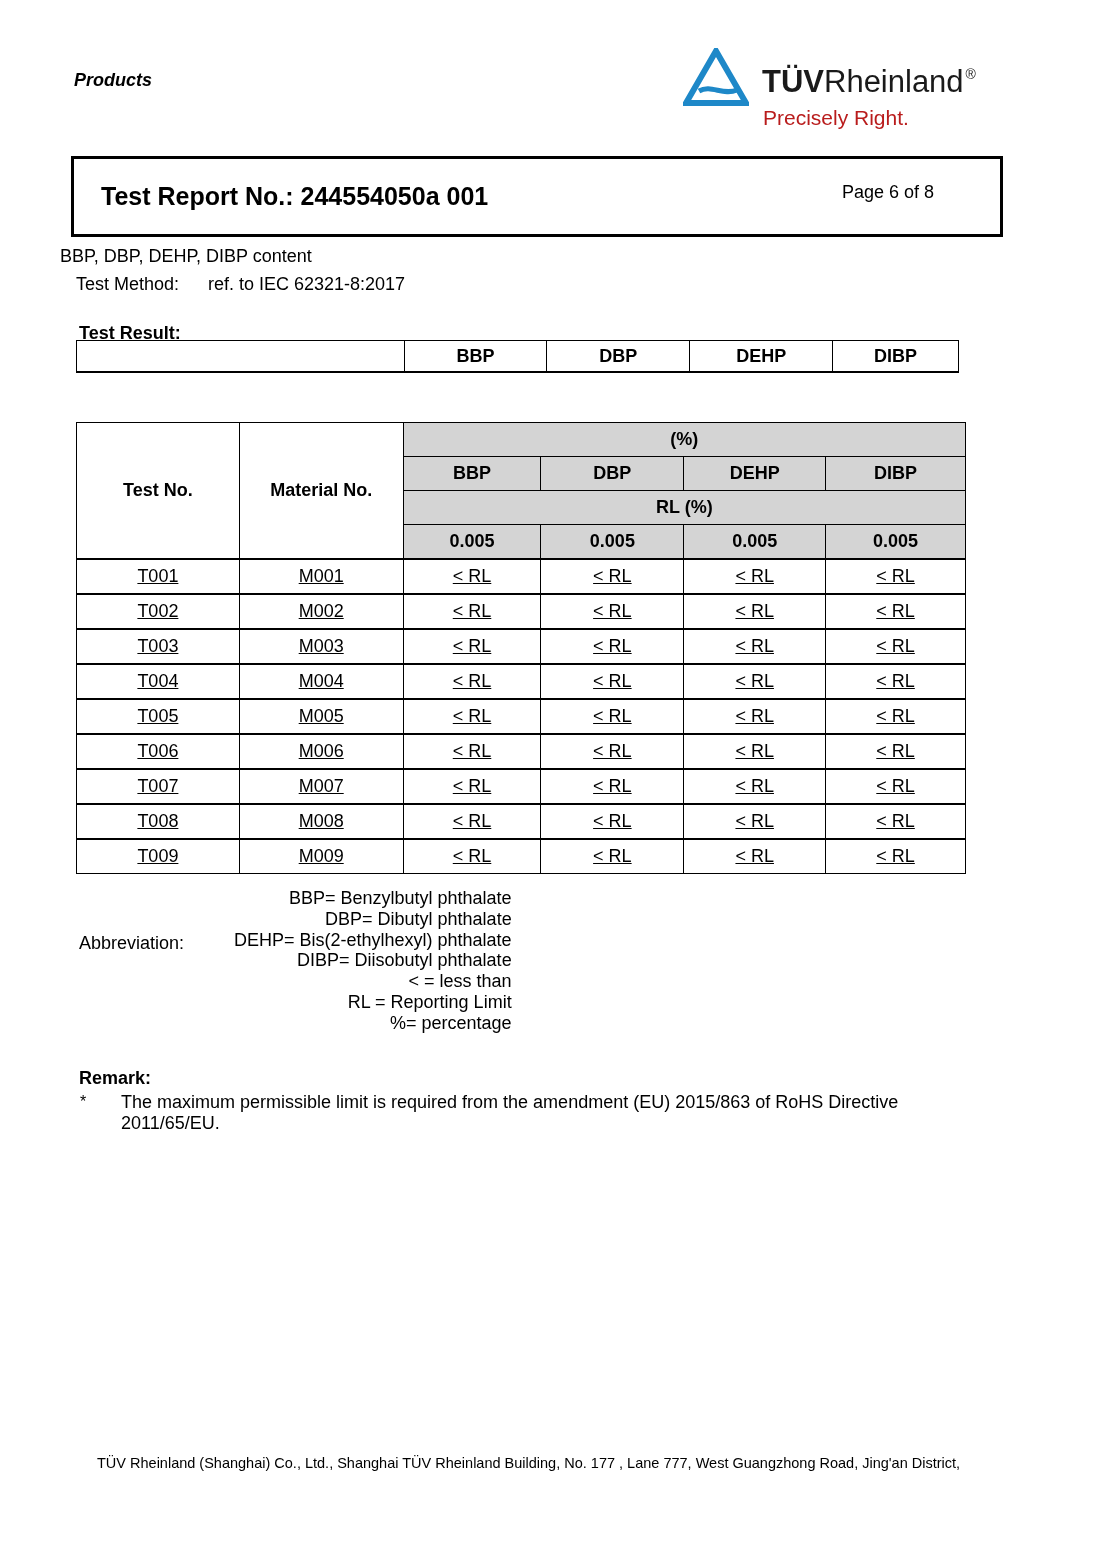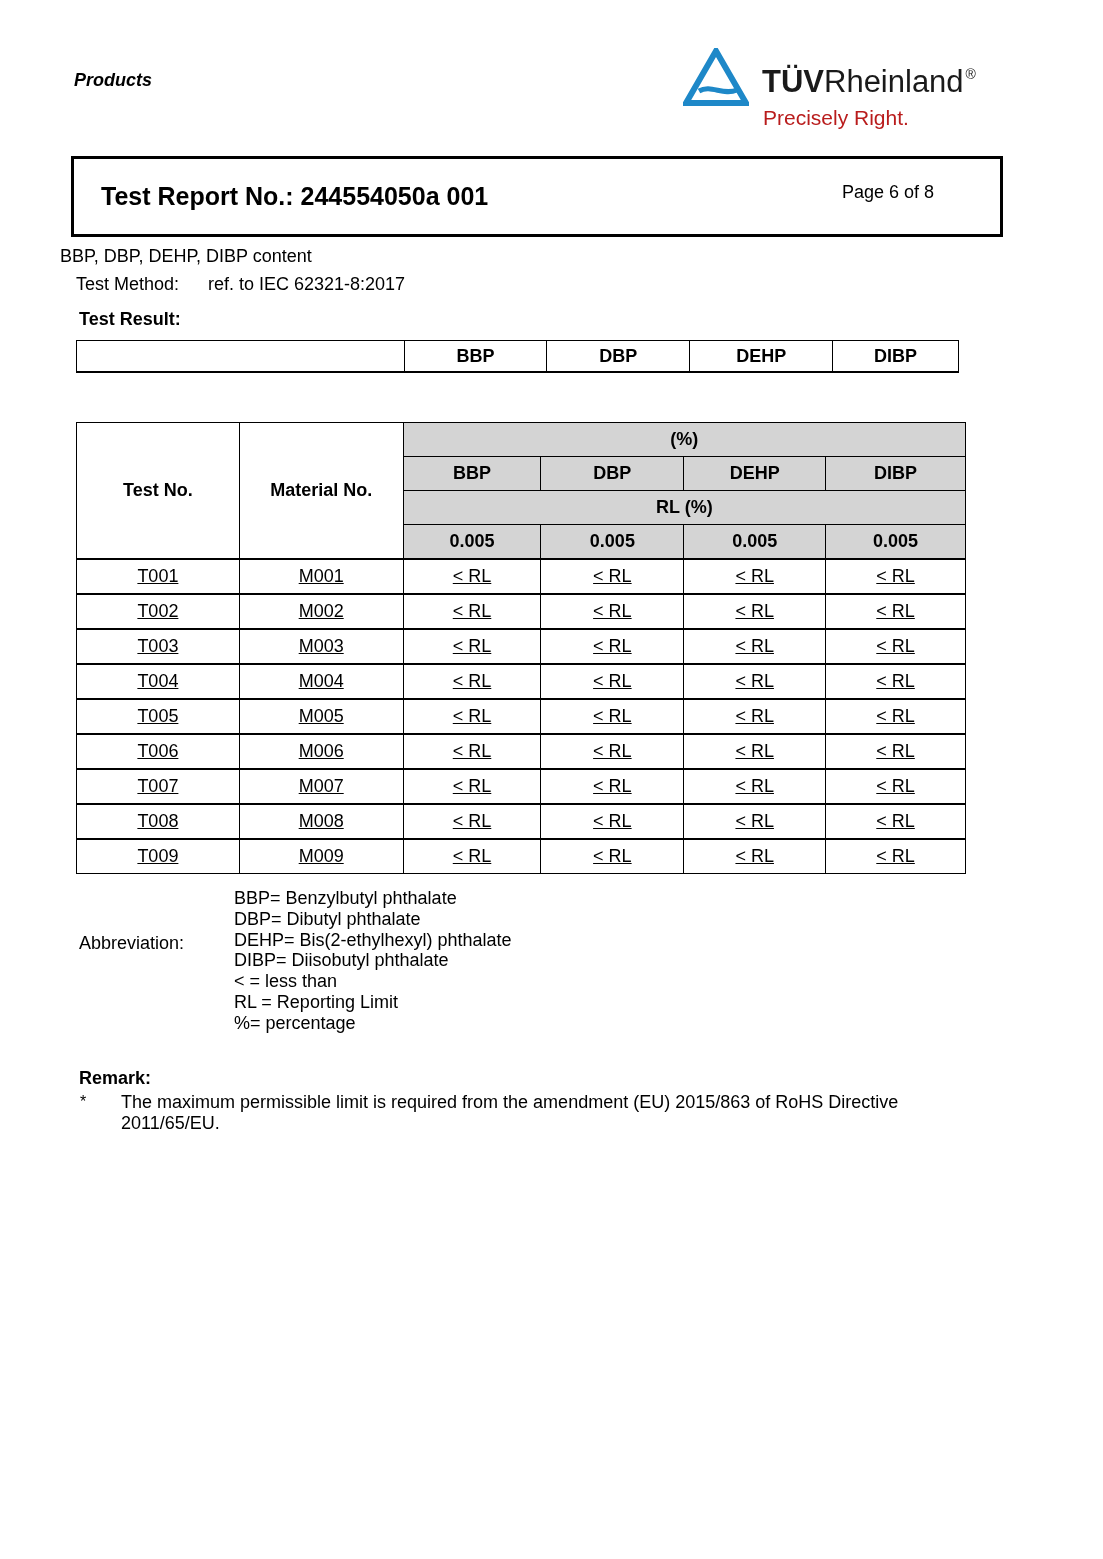--- a/index.html
+++ b/index.html
@@ -12,39 +12,39 @@
   .logo-reg { font-size: 14px; vertical-align: top; position: relative; top: 2px; margin-left: 2px; }
   .logo-tag { left: 763px; top: 106px; font-size: 21px; color: #b91c1c; white-space: nowrap; }
 
   .report-box { left: 71px; top: 156px; width: 926px; height: 75px; border: 3px solid #000; box-sizing: content-box; }
   .report-title { left: 101px; top: 182px; font-size: 25px; font-weight: bold; white-space: nowrap; }
   .report-page { left: 842px; top: 182px; font-size: 18px; white-space: nowrap; }
 
   .sec-title { left: 60px; top: 246px; font-size: 18px; font-weight: normal; }
   .method-label { left: 76px; top: 274px; font-size: 18px; }
   .method-value { left: 208px; top: 274px; font-size: 18px; }
-  .result-label { left: 79px; top: 309px; font-size: 18px; font-weight: bold; }
+  .result-label { left: 79px; top: 323px; font-size: 18px; font-weight: bold; }
 
   table { border-collapse: collapse; position: absolute; }
   td { border: 1px solid #000; text-align: center; font-size: 18px; padding: 0; }
   .limit-table { left: 76px; top: 340px; width: 883px; }
   .limit-table td { height: 30px; }
   .limit-table tr:first-child td { border-bottom: 2px solid #000; }
   .limit-table .rowhead { text-align: left; padding-left: 3px; font-weight: bold; }
   .bold { font-weight: bold; }
 
   .main-table { left: 76px; top: 422px; width: 890px; }
   .main-table td { height: 33px; }
   .main-table .gray { background: #d4d4d4; font-weight: bold; }
   .main-table .hdr { font-weight: bold; }
   .main-table tbody tr.data td { border-top: 2px solid #000; text-decoration: underline; }
 
   .abbr-label { left: 79px; top: 933px; font-size: 18px; font-weight: normal; }
   .abbr-list { left: 234px; top: 888px; font-size: 18px; line-height: 20.8px; }
-  .abbr-list div { white-space: nowrap; }
+  .abbr-list div { white-space: nowrap; text-align: right; }
 
   .remark-label { left: 79px; top: 1068px; font-size: 18px; font-weight: bold; }
   .remark-star { left: 80px; top: 1093px; font-size: 16px; }
   .remark-text { left: 121px; top: 1092px; width: 840px; font-size: 18px; line-height: 21px; }
 
   .footer { left: 97px; top: 1455px; font-size: 14.5px; line-height: 17px; }
   .footer div { white-space: nowrap; }
   .footer a { color: #0000ee; text-decoration: underline; }
 </style>
 </head>
@@ -204,13 +204,14 @@
   <div>&lt; = less than</div>
   <div>RL = Reporting Limit</div>
   <div>%= percentage</div>
 </div>
 
 <div class="abs remark-label">Remark:</div>
 <div class="abs remark-star">*</div>
 <div class="abs remark-text">The maximum permissible limit is required from the amendment (EU) 2015/863 of RoHS Directive 2011/65/EU.</div>
 
 <div class="abs footer">
+  <div>TÜV Rheinland (Shanghai) Co., Ltd., Shanghai TÜV Rheinland Building, No. 177 , Lane 777, West Guangzhong Road, Jing'an District,</div>
 </div>
 
 </body></html>

